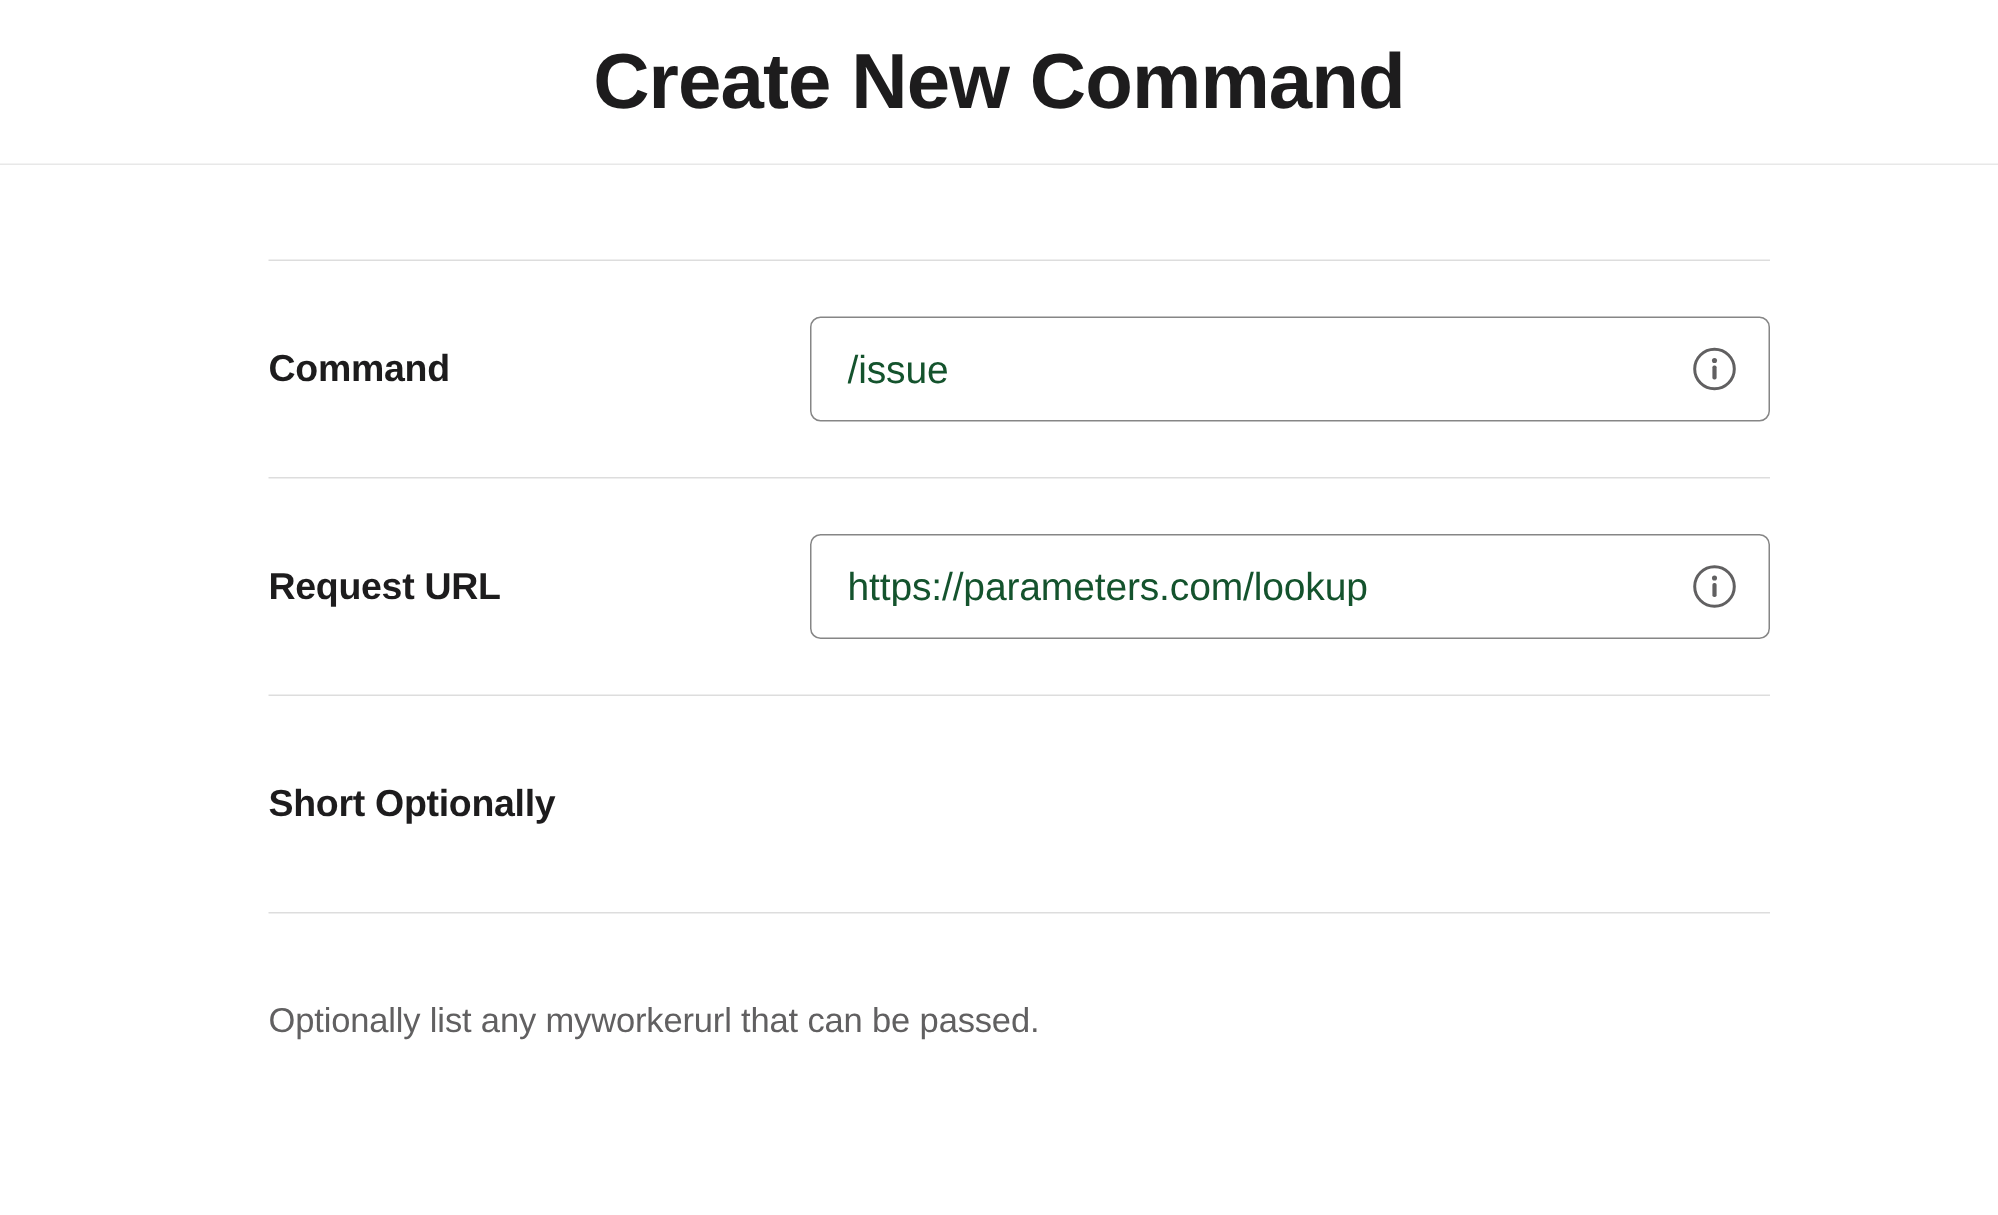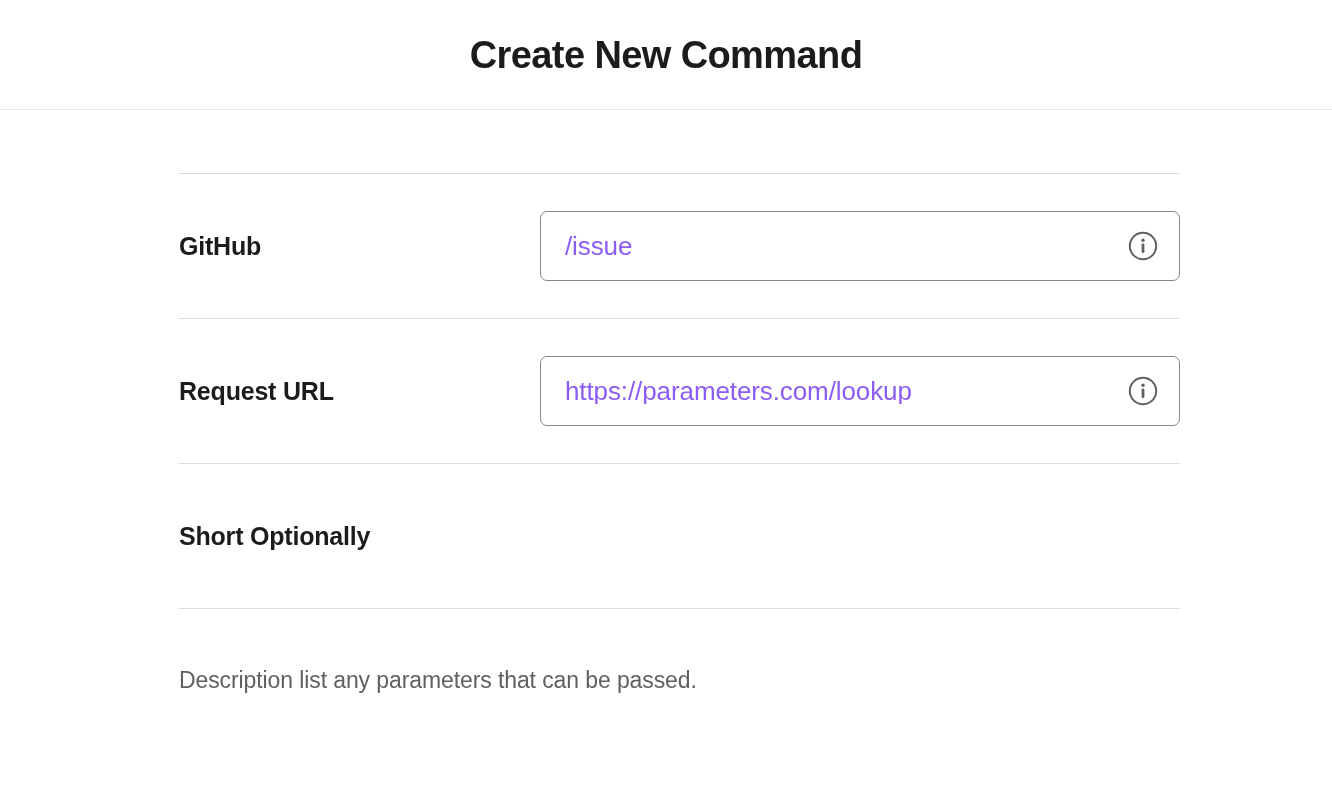--- a/index.html
+++ b/index.html
@@ -25,21 +25,21 @@
     height: 110px;
     background: #ffffff;
     border-bottom: 1px solid #e8e8e8;
     box-shadow: 0 1px 3px rgba(0,0,0,0.06);
     display: flex;
     align-items: center;
     justify-content: center;
     box-sizing: border-box;
   }
   .modal-title {
-    font-size: 38px;
+    font-size: 52px;
     font-weight: 700;
     letter-spacing: -0.6px;
     color: #1d1c1d;
     line-height: 1;
     text-align: left;
   }
 
   
   .form-body {
     position: absolute;
@@ -101,21 +101,21 @@
     border: 1.6px solid #868686;
     border-radius: 7px;
     background: #ffffff;
     display: flex;
     align-items: center;
     padding: 0 24px;
   }
   .text-input .value {
     font-size: 26px;
     font-weight: 400;
-    color: #8b5cf6;
+    color: #14532d;
     line-height: 1;
     letter-spacing: -0.1px;
     white-space: nowrap;
     overflow: hidden;
   }
 
   .info-icon {
     position: absolute;
     right: 20px;
     top: 50%;
@@ -139,21 +139,21 @@
 <div class="modal-header">
   <div class="modal-title">Create New Command</div>
 </div>
 
 <div class="form-body">
   <div class="form-inner">
 
     <div class="divider"></div>
     <div class="form-row">
       <div class="row-label-col">
-        <div class="row-label">GitHub</div>
+        <div class="row-label">Command</div>
       </div>
       <div class="row-field-col">
         <div class="text-input">
           <span class="value">/issue</span>
           <span class="info-icon">
             <svg width="32" height="32" viewBox="0 0 32 32" aria-hidden="true">
               <circle cx="16" cy="16" r="13.2" fill="none" stroke="#616061" stroke-width="2"></circle>
               <circle cx="16" cy="10.3" r="1.7" fill="#616061"></circle>
               <rect x="14.6" y="13.6" width="2.8" height="9.4" rx="1.2" fill="#616061"></rect>
             </svg>
@@ -184,18 +184,18 @@
     <div class="divider"></div>
     <div class="form-row">
       <div class="row-label-col">
         <div class="row-label">Short Optionally</div>
       </div>
     </div>
 
     <div class="divider"></div>
     <div class="form-row">
       <div class="row-field-col">
-        <div class="helper-text">Description list any parameters that can be passed.</div>
+        <div class="helper-text">Optionally list any myworkerurl that can be passed.</div>
       </div>
     </div>
 
   </div>
 </div>
 
 </body></html>

